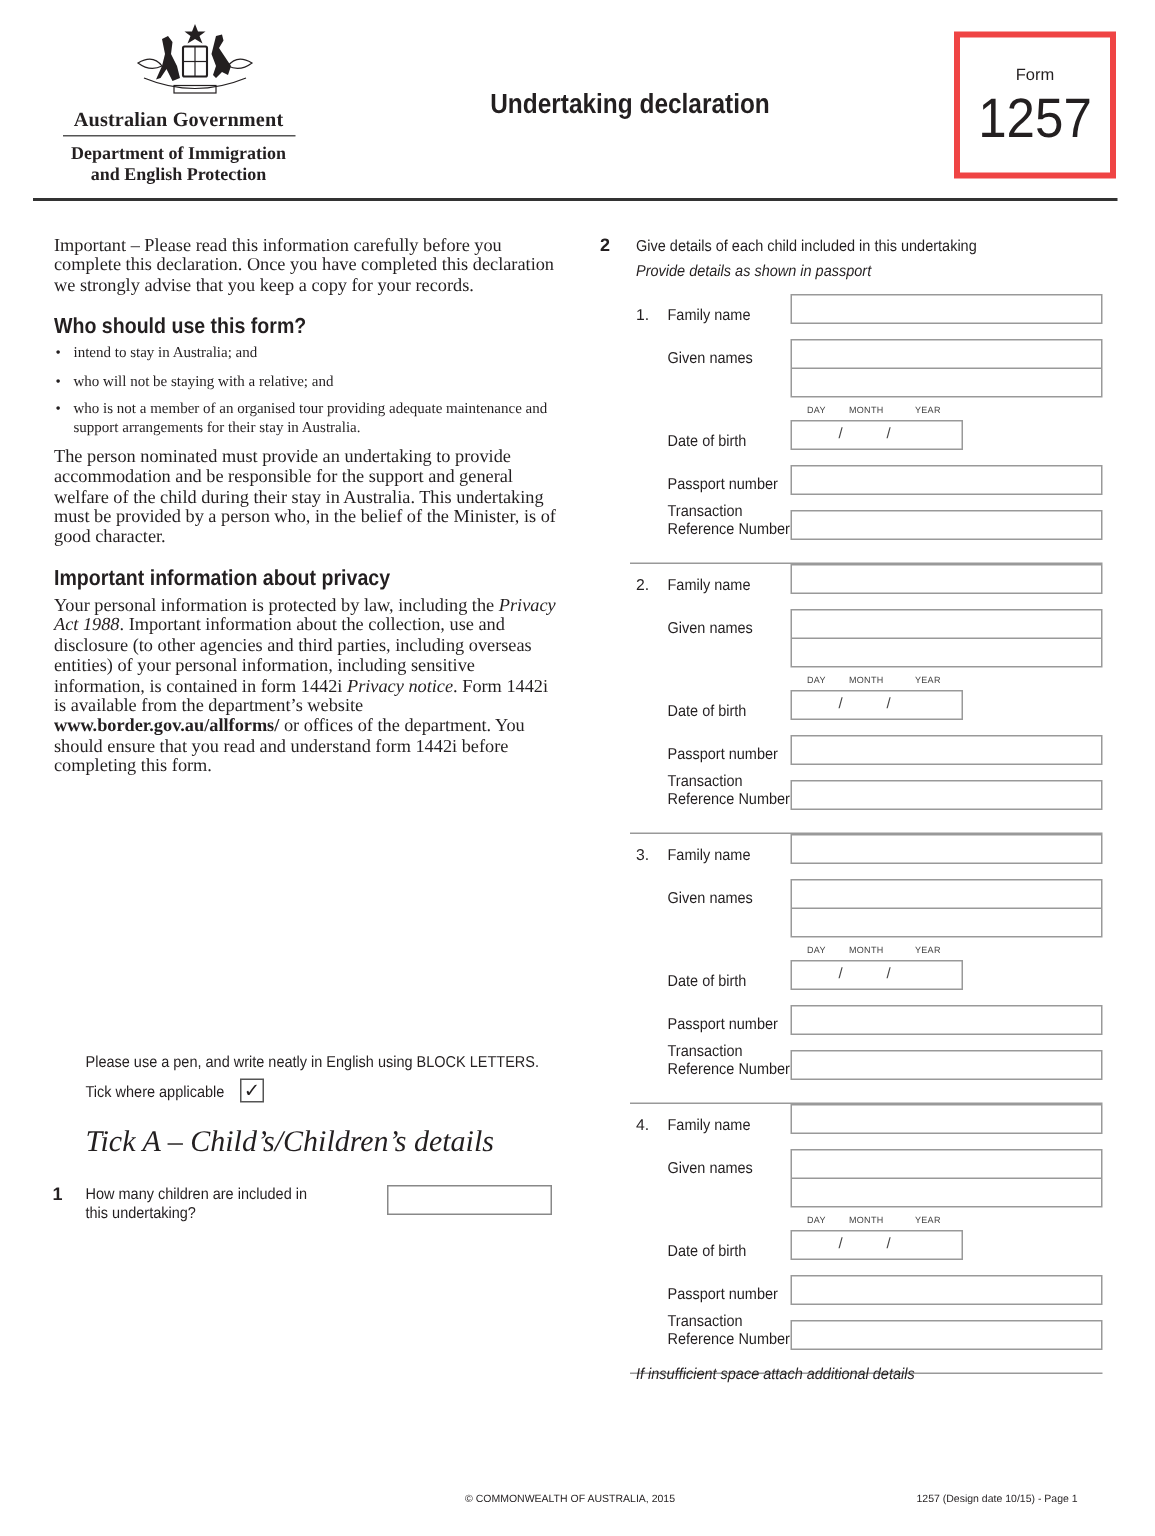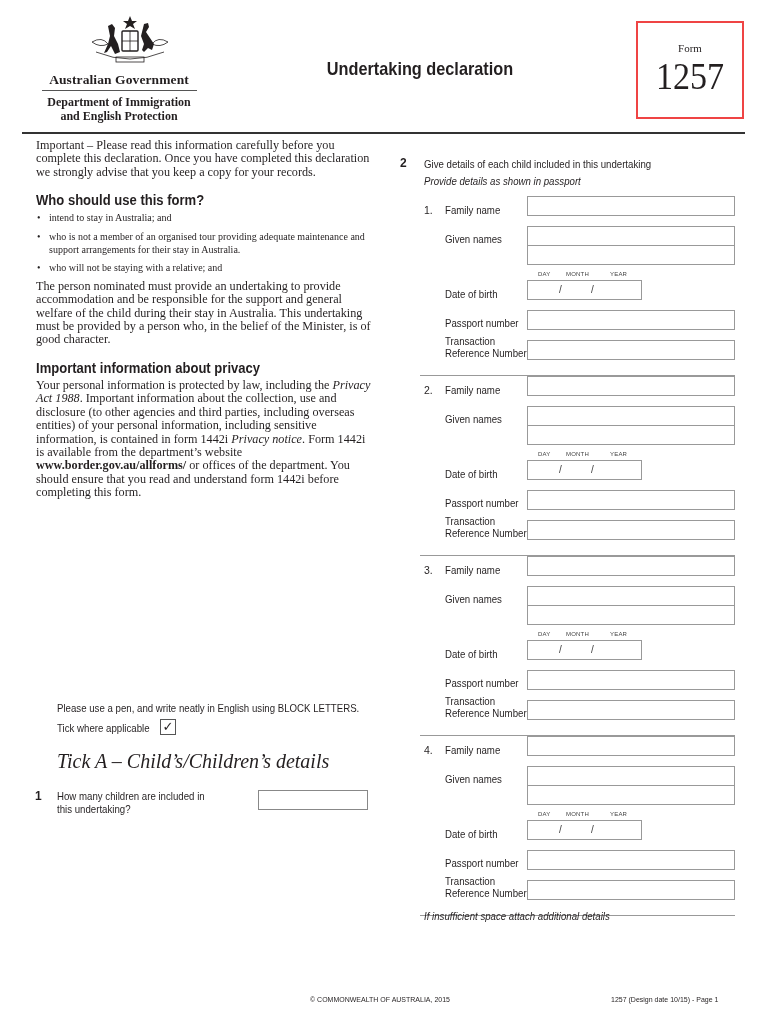--- a/index.html
+++ b/index.html
@@ -7,27 +7,27 @@
     .abs { position: absolute; }
     .serif { font-family: "Liberation Serif", "DejaVu Serif", serif; }
     .sans { font-family: "Liberation Sans", "DejaVu Sans", sans-serif; }
 
     
     .crest { left: 78px; top: 14px; width: 104px; height: 56px; }
     .gov-name { left: 40px; top: 72px; width: 158px; text-align: center; font-size: 13.5px; font-weight: bold; letter-spacing: 0.1px; }
     .gov-rule { left: 42px; top: 90px; width: 155px; height: 1px; background: #555; }
     .dept { left: 30px; top: 95px; width: 178px; text-align: center; font-size: 12px; font-weight: bold; line-height: 14px; }
     .form-title { left: 300px; top: 58px; width: 240px; text-align: center; font-size: 18.5px; font-weight: bold; transform: scaleX(0.88); transform-origin: center; }
-    .form-box { left: 636px; top: 21px; width: 108px; height: 98px; border: 2px solid #ef4444; box-sizing: border-box; font-family: Liberation Serif, serif; }
+    .form-box { left: 636px; top: 21px; width: 108px; height: 98px; border: 4px solid #ef4444; box-sizing: border-box; }
     .form-box .lbl { position: absolute; left: 0; right: 0; top: 19px; text-align: center; font-size: 11px; }
     .form-box .num { position: absolute; left: 0; right: 0; top: 34px; text-align: center; font-size: 37px; line-height: 40px; transform: scaleX(0.92); }
     .top-rule { left: 22px; top: 132px; width: 723px; height: 2px; background: #333; }
 
     
-    .left-col { left: 36px; top: 139px; width: 335px; }
+    .left-col { left: 36px; top: 157px; width: 335px; }
     .p { font-size: 12.2px; line-height: 13.4px; margin: 0 0 5px 0; }
     .h2 { font-size: 14.5px; font-weight: bold; margin: 13px 0 3px 0; transform: scaleX(0.9); transform-origin: left; }
     .bullets { margin: 0 0 4px 0; padding: 0; list-style: none; }
     .bullets li { position: relative; padding-left: 13px; font-size: 10px; line-height: 13.4px; margin-bottom: 5px; }
     .bullets li::before { content: "\2022"; position: absolute; left: 1px; top: 0; }
     .bold { font-weight: bold; }
     .it { font-style: italic; }
 
     .pen-note { left: 57px; top: 702px; font-size: 10.5px; transform: scaleX(0.92); transform-origin: left; white-space: nowrap; }
     .tick-lbl { left: 57px; top: 722px; font-size: 10.5px; transform: scaleX(0.92); transform-origin: left; white-space: nowrap; }
@@ -88,22 +88,22 @@
   <div class="lbl">Form</div>
   <div class="num">1257</div>
 </div>
 <div class="abs top-rule"></div>
 
 <div class="abs left-col serif">
   <p class="p">Important – Please read this information carefully before you complete this declaration. Once you have completed this declaration we strongly advise that you keep a copy for your records.</p>
   <div class="h2 sans">Who should use this form?</div>
   <ul class="bullets">
     <li>intend to stay in Australia; and</li>
+    <li>who will not be staying with a relative; and</li>
     <li>who is not a member of an organised tour providing adequate maintenance and support arrangements for their stay in Australia.</li>
-    <li>who will not be staying with a relative; and</li>
   </ul>
   <p class="p">The person nominated must provide an undertaking to provide accommodation and be responsible for the support and general welfare of the child during their stay in Australia. This undertaking must be provided by a person who, in the belief of the Minister, is of good character.</p>
   <div class="h2 sans">Important information about privacy</div>
   <p class="p"><span>Your personal information is protected by law, including the </span><span class="it">Privacy Act 1988</span><span>. Important information about the collection, use and disclosure (to other agencies and third parties, including overseas entities) of your personal information, including sensitive information, is contained in form 1442i </span><span class="it">Privacy notice</span><span>. Form 1442i is available from the department’s website </span><span class="bold">www.border.gov.au/allforms/</span><span> or offices of the department. You should ensure that you read and understand form 1442i before completing this form.</span></p>
 </div>
 
 <div class="abs pen-note sans">Please use a pen, and write neatly in English using BLOCK LETTERS.</div>
 <div class="abs tick-lbl sans">Tick where applicable</div>
 <div class="abs tick-box sans">✓</div>
 <div class="abs part-title serif">Tick A – Child’s/Children’s details</div>

